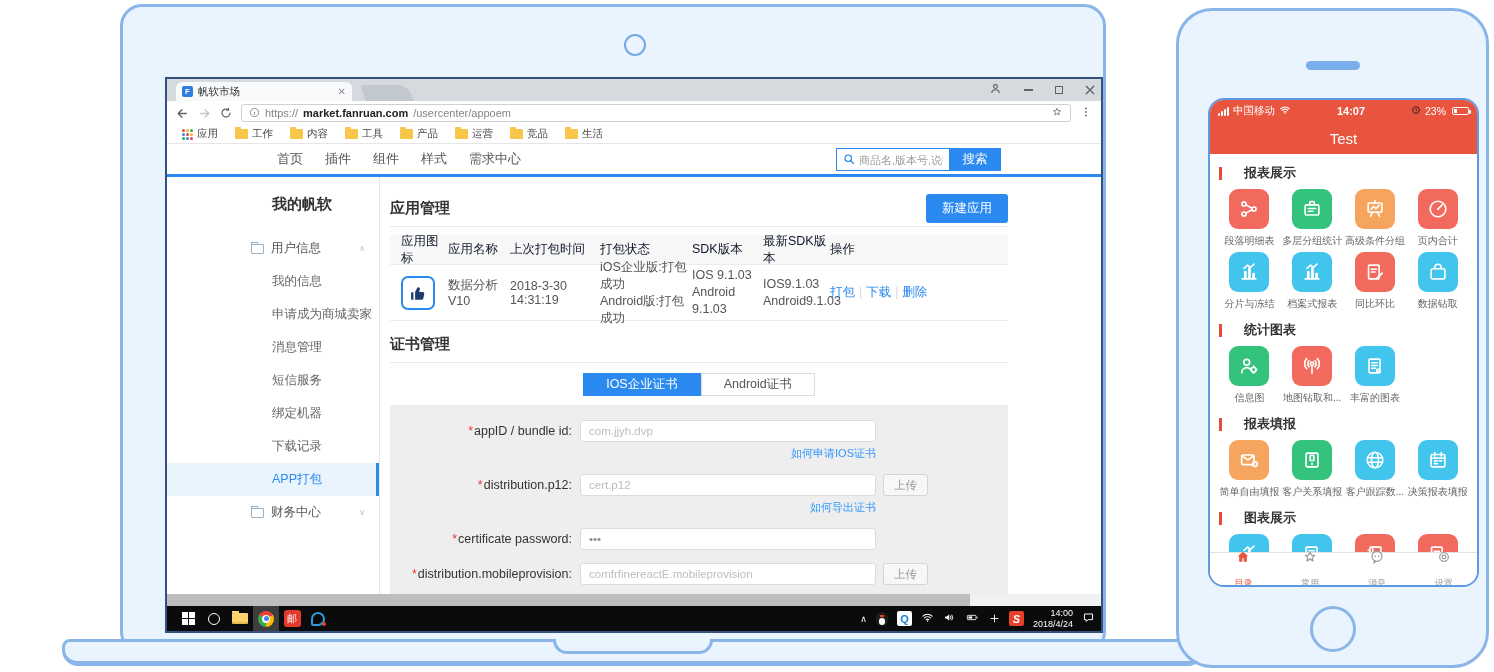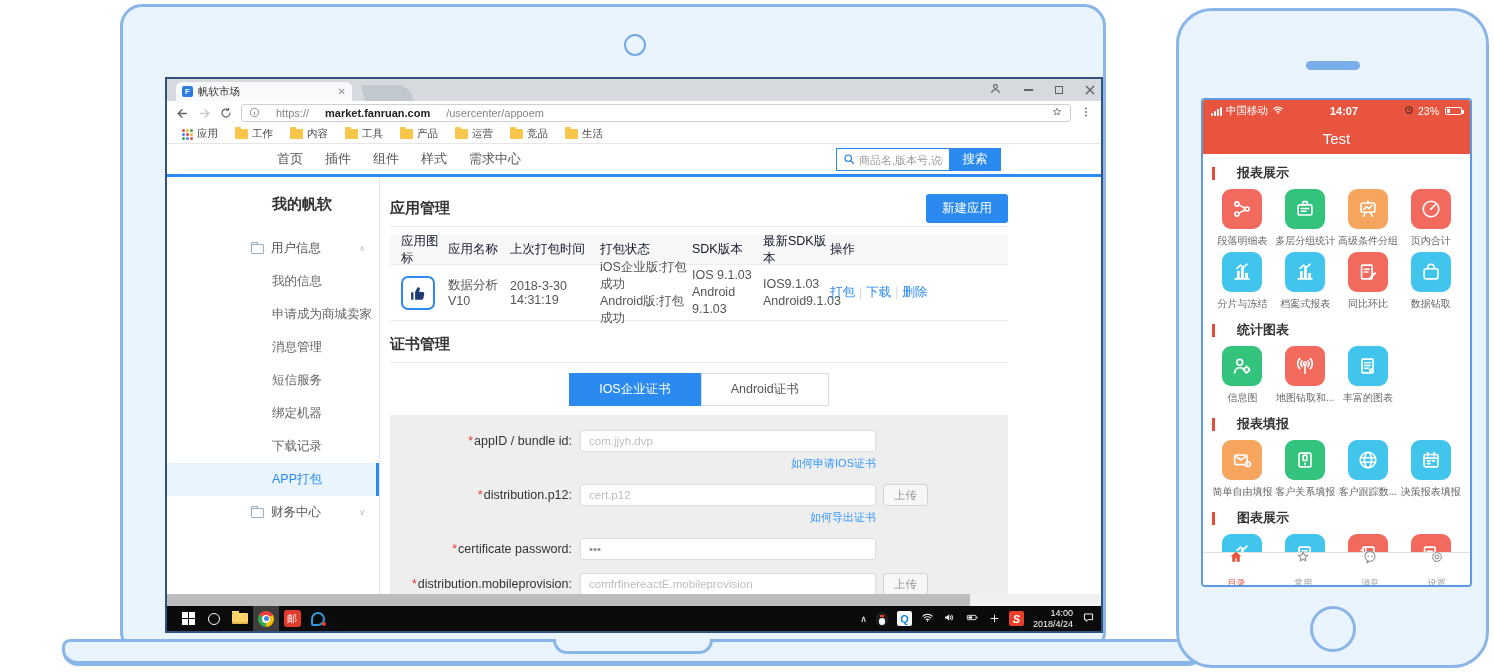--- a/index.html
+++ b/index.html
@@ -33,21 +33,21 @@
     border-radius:3px 10px 0 0; transform:skewX(18deg); }
   .winctl { position:absolute; right:6px; top:0; height:22px; display:flex; align-items:center; gap:22px; color:#5f6368; }
   .wc-min { width:9px; height:2px; background:#5f6368; display:inline-block; }
   .wc-max { width:8px; height:8px; border:1.4px solid #5f6368; display:inline-block; }
 
   .toolbar { height:24px; background:#fff; display:flex; align-items:center; gap:9px;
     padding:0 9px; flex:none; }
   .navbtn { color:#5f6368; display:flex; }
   .navbtn.dis { color:#c3c7cb; }
   .omnibox { flex:1; height:18px; border:1px solid #cdd0d4; border-radius:3px; background:#fff;
-    display:flex; align-items:center; gap:16px; padding:0 7px; font-size:11px; color:#80868b; }
+    display:flex; align-items:center; gap:5px; padding:0 7px; font-size:11px; color:#80868b; }
   .omnibox .host { color:#202124; font-weight:bold; }
   .omnibox .spacer { flex:1; }
 
   .bookmarks { height:19px; background:#fff; border-bottom:1px solid #e6e6e6; display:flex;
     align-items:center; gap:7px; padding:0 10px; flex:none; }
   .bm { display:flex; align-items:center; gap:4px; font-size:10.5px; color:#444; padding:0 5px; }
   .appsgrid { display:grid; grid-template-columns:repeat(3,3px); gap:1px; }
   .appsgrid i { width:3px; height:3px; border-radius:50%; }
   .d0{background:#e8453c}.d1{background:#f7b529}.d2{background:#3aa757}.d3{background:#4285f4}
   .bfolder { width:13px; height:10px; background:#f8c64b; border-radius:1px; position:relative; display:inline-block; }
@@ -94,21 +94,21 @@
     padding-left:11px; flex:none; font-size:12.5px; color:#555; }
   .tcell { flex:none; }
   .tcell.multi div { line-height:17px; }
   .appicon { width:34px; height:34px; border:2px solid #2b8af0; border-radius:7px; background:#fff;
     display:flex; align-items:center; justify-content:center; color:#1f3b73; }
   .alink { color:#2b8af0; text-decoration:none; }
   .sep { color:#d8d8d8; margin:0 4px; }
 
   .cert-head { margin-top:6px; }
   .cert-tabs { display:flex; justify-content:center; margin:10px 0 9px; flex:none; }
-  .ctab { height:33px; padding:0 29px; display:flex; align-items:center; font-size:12.5px;
+  .ctab { height:23px; padding:0 22px; display:flex; align-items:center; font-size:12.5px;
     color:#555; background:#fff; border:1px solid #dcdcdc; cursor:pointer; }
   .ctab.on { background:#2b8af0; border-color:#2b8af0; color:#fff; }
 
   .form-panel { flex:1; background:#eeeeee; overflow:hidden; padding-top:2px; }
   .frow { display:flex; align-items:center; margin-top:13px; }
   .flabel { width:190px; text-align:right; font-size:12.5px; color:#333; padding-right:8px; flex:none; }
   .req { color:#e33; margin-right:1px; }
   .finput { width:296px; height:22px; border:1px solid #dcdcdc; border-radius:3px; background:#fff;
     padding:0 8px; font-size:11.5px; color:#888; font-family:inherit; outline:none; }
   .finput::placeholder { color:#bdbdbd; }
@@ -147,22 +147,22 @@
     font-size:11px; display:flex; align-items:center; justify-content:center; }
   .sicon { width:15px; height:15px; background:#e8402a; border-radius:2px; color:#fff; font-weight:bold;
     font-style:italic; font-size:11px; display:flex; align-items:center; justify-content:center; }
   .clock { text-align:right; font-size:9px; line-height:11px; }
 
   
   .phone { position:absolute; left:1176px; top:8px; width:313px; height:660px;
     background:#eaf4fe; border:3px solid #8ab5e9; border-radius:36px; }
   .speaker { position:absolute; left:calc(50% - 27px); top:50px; width:54px; height:9px;
     border-radius:5px; background:#7aaeea; }
-  .phone-screen { position:absolute; left:22px; top:87px; width:271px; height:489px;
-    background:#fff; border:2px solid #5e9ae0; border-radius:4px; overflow:hidden;
+  .phone-screen { position:absolute; left:29px; top:87px; width:271px; height:489px;
+    background:#fff; border:2px solid #5e9ae0; border-radius:16px; overflow:hidden;
     display:flex; flex-direction:column; }
   .home-btn { position:absolute; left:calc(50% - 23px); bottom:13px; width:46px; height:46px;
     border:3px solid #8ab5e9; border-radius:50%; }
 
   .pstatus { height:22px; background:#e8543e; color:#fff; display:flex; align-items:center;
     padding:0 8px; font-size:10.5px; flex:none; gap:4px; }
   .sig { display:flex; align-items:flex-end; gap:1px; }
   .sig i { width:2px; background:#fff; border-radius:1px; }
   .ptime { flex:1; text-align:center; font-weight:bold; font-size:11px; }
   .pbatt { width:17px; height:8px; border:1px solid #fff; border-radius:2px; position:relative; margin-left:2px; }

